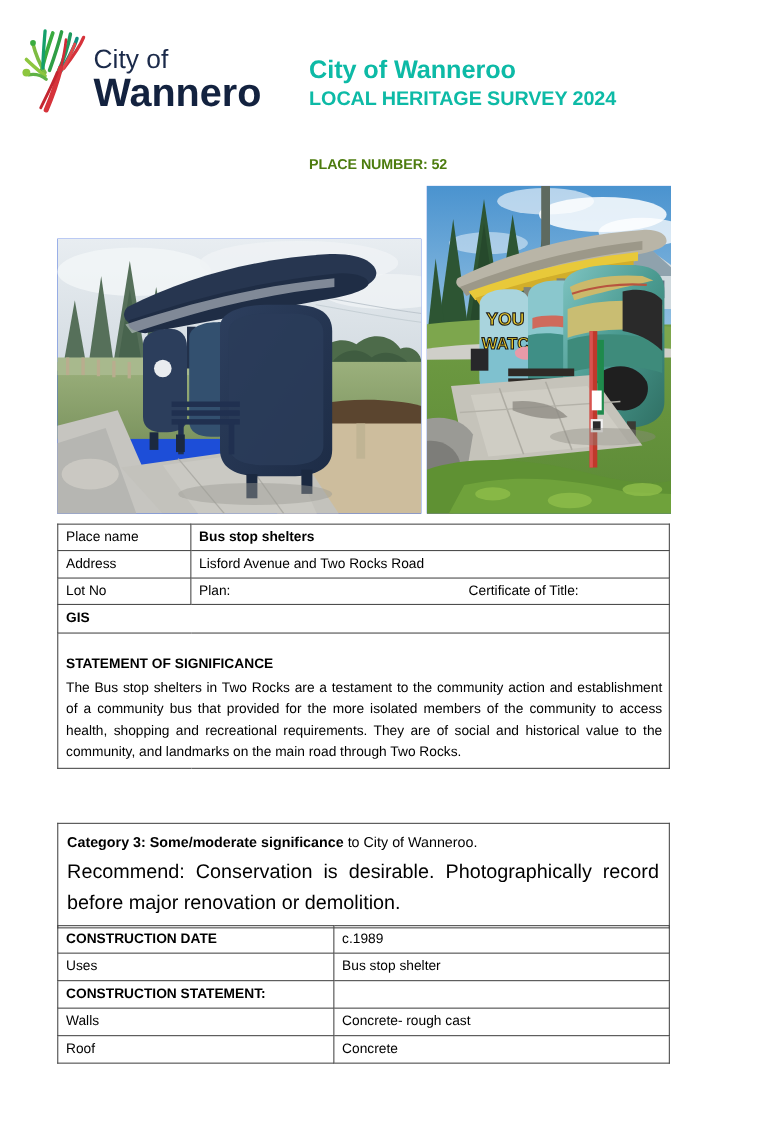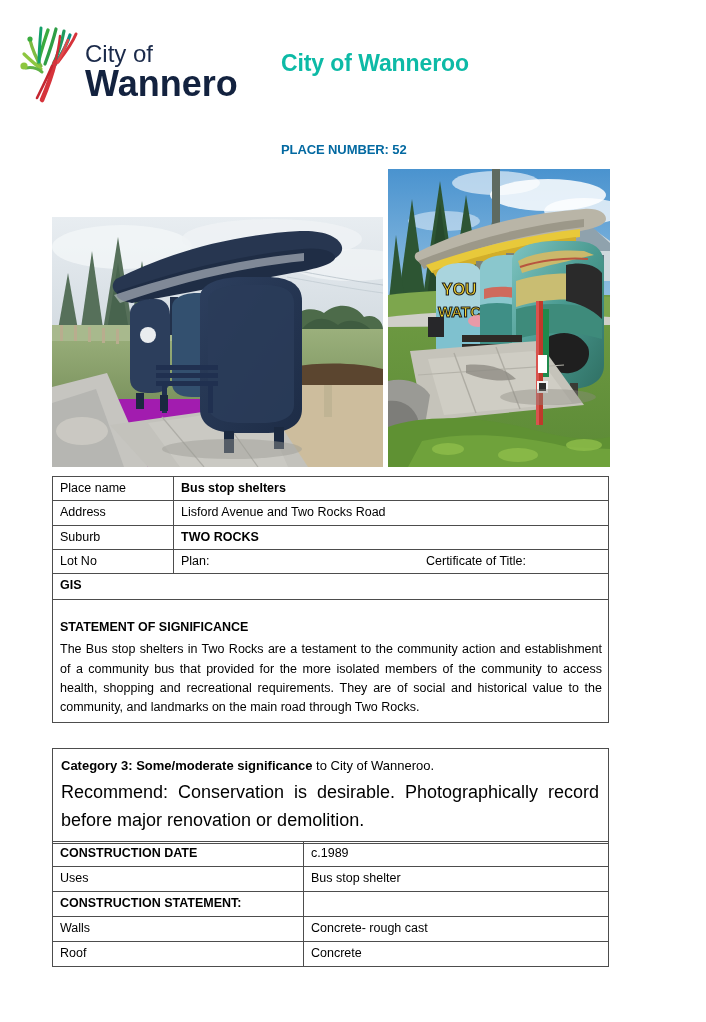--- a/index.html
+++ b/index.html
@@ -54,30 +54,30 @@
     letter-spacing: -0.1px;
     line-height: 27px;
     white-space: nowrap;
   }
   .place-number {
     position: absolute;
     left: 281px;
     top: 130px;
     font-size: 13px;
     font-weight: bold;
-    color: #0369a1;
+    color: #4d7c0f;
     letter-spacing: -0.1px;
     white-space: nowrap;
   }
 
   
   .photo {
     position: absolute;
     overflow: hidden;
-    background: #a21caf;
+    background: #1d4ed8;
   }
   #photo-left {
     left: 52px;
     top: 205px;
     width: 331px;
     height: 250px;
   }
   #photo-right {
     left: 388px;
     top: 157px;
@@ -179,20 +179,21 @@
         <circle cx="16" cy="46" r="3.6" fill="#8dc63f"></circle>
         <circle cx="22" cy="19" r="2.6" fill="#3aab3f"></circle>
       </g>
       <text x="77" y="42" font-family="Liberation Sans, sans-serif" font-size="24" fill="#1b2a4a">City of</text>
       <text x="77" y="76" font-family="Liberation Sans, sans-serif" font-size="36" font-weight="bold" fill="#13223f">Wanneroo</text>
     </svg>
   </div>
 
   <div class="header-titles">
     <div class="header-line1">City of Wanneroo</div>
+    <div class="header-line2">LOCAL HERITAGE SURVEY 2024</div>
   </div>
 
   <div class="place-number">PLACE NUMBER: 52</div>
 
   <div class="photo" id="photo-left">
     <svg viewBox="0 0 331 250" preserveAspectRatio="none" xmlns="http://www.w3.org/2000/svg">
       <defs>
         <linearGradient id="skyL" x1="0" y1="0" x2="0" y2="1">
           <stop offset="0%" stop-color="#e8edf1"></stop>
           <stop offset="100%" stop-color="#d3dbe1"></stop>
@@ -429,24 +430,20 @@
     <tbody>
       <tr>
         <td class="lbl">Place name</td>
         <td class="b">Bus stop shelters</td>
       </tr>
       <tr>
         <td class="lbl">Address</td>
         <td>Lisford Avenue and Two Rocks Road</td>
       </tr>
       <tr>
-        <td class="lbl">Suburb</td>
-        <td class="b">TWO ROCKS</td>
-      </tr>
-      <tr>
         <td class="lbl">Lot No</td>
         <td class="cell-pad-lot">
           <span>Plan:</span>
           <span class="cot">Certificate of Title:</span>
         </td>
       </tr>
       <tr>
         <td class="b row-tall" colspan="2">GIS</td>
       </tr>
       <tr>

